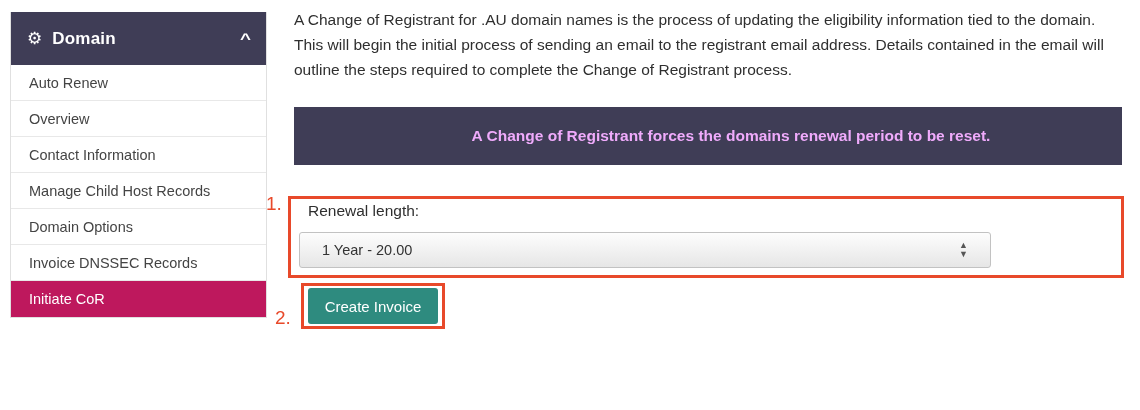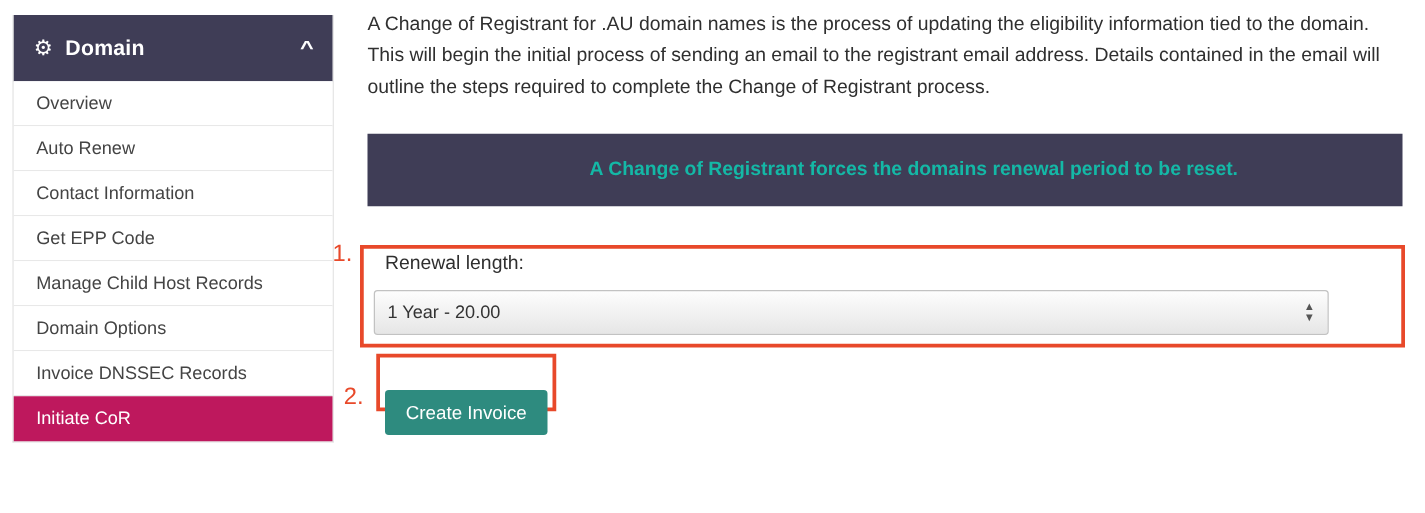--- a/index.html
+++ b/index.html
@@ -79,21 +79,21 @@
   #intro {
     font-size: 15.5px;
     line-height: 1.6;
     color: #2f2f2f;
     margin-top: 8px;
     width: 810px;
   }
   #notice {
     margin-top: 25px;
     background: #3f3d56;
-    color: #14b8a6;
+    color: #f0abfc;
     height: 58px;
     display: flex;
     align-items: center;
     justify-content: center;
     font-size: 15.5px;
     font-weight: bold;
     width: 828px;
     box-sizing: border-box;
     padding-left: 46px;
   }
@@ -112,29 +112,29 @@
     position: absolute;
     left: 308px;
     top: 202px;
     font-size: 15.5px;
     color: #2f2f2f;
   }
   #renewal-select {
     position: absolute;
     left: 299px;
     top: 232px;
-    width: 764px;
+    width: 692px;
     height: 36px;
     border: 1px solid #c2c2c2;
     border-radius: 3px;
     background: linear-gradient(#fdfdfd, #e6e6e6);
     box-sizing: border-box;
     display: flex;
     align-items: center;
-    padding: 0 10px;
+    padding: 0 22px;
     font-size: 14.5px;
     color: #333;
   }
   #renewal-select .val { flex: 1; }
   #renewal-select .spin {
     font-size: 9px;
     line-height: 9px;
     color: #555;
     text-align: center;
   }
@@ -155,21 +155,20 @@
     top: 288px;
     width: 130px;
     height: 36px;
     background: #2e8b7f;
     color: #fff;
     font-size: 15px;
     border: none;
     border-radius: 3px;
     cursor: pointer;
     font-family: "Liberation Sans", sans-serif;
-    margin-top: 24px;
   }
 
   
   .step-num {
     position: absolute;
     color: #e8492a;
     font-size: 19px;
   }
   #step-num-1 { left: 266px; top: 193px; }
   #step-num-2 { left: 275px; top: 307px; }
@@ -177,30 +176,27 @@
 </head>
 <body>
 
 <div id="sidebar">
   <div id="sidebar-header">
     <span class="gear">⚙</span>
     <span class="title">Domain</span>
     <span class="chev">^</span>
   </div>
   <div class="side-item">
+    <span>Auto Renew</span>
+  </div>
+  <div class="side-item">
     <span>Overview</span>
   </div>
   <div class="side-item">
-    <span>Auto Renew</span>
-  </div>
-  <div class="side-item">
     <span>Contact Information</span>
-  </div>
-  <div class="side-item">
-    <span>Get EPP Code</span>
   </div>
   <div class="side-item">
     <span>Manage Child Host Records</span>
   </div>
   <div class="side-item">
     <span>Domain Options</span>
   </div>
   <div class="side-item">
     <span>Invoice DNSSEC Records</span>
   </div>

